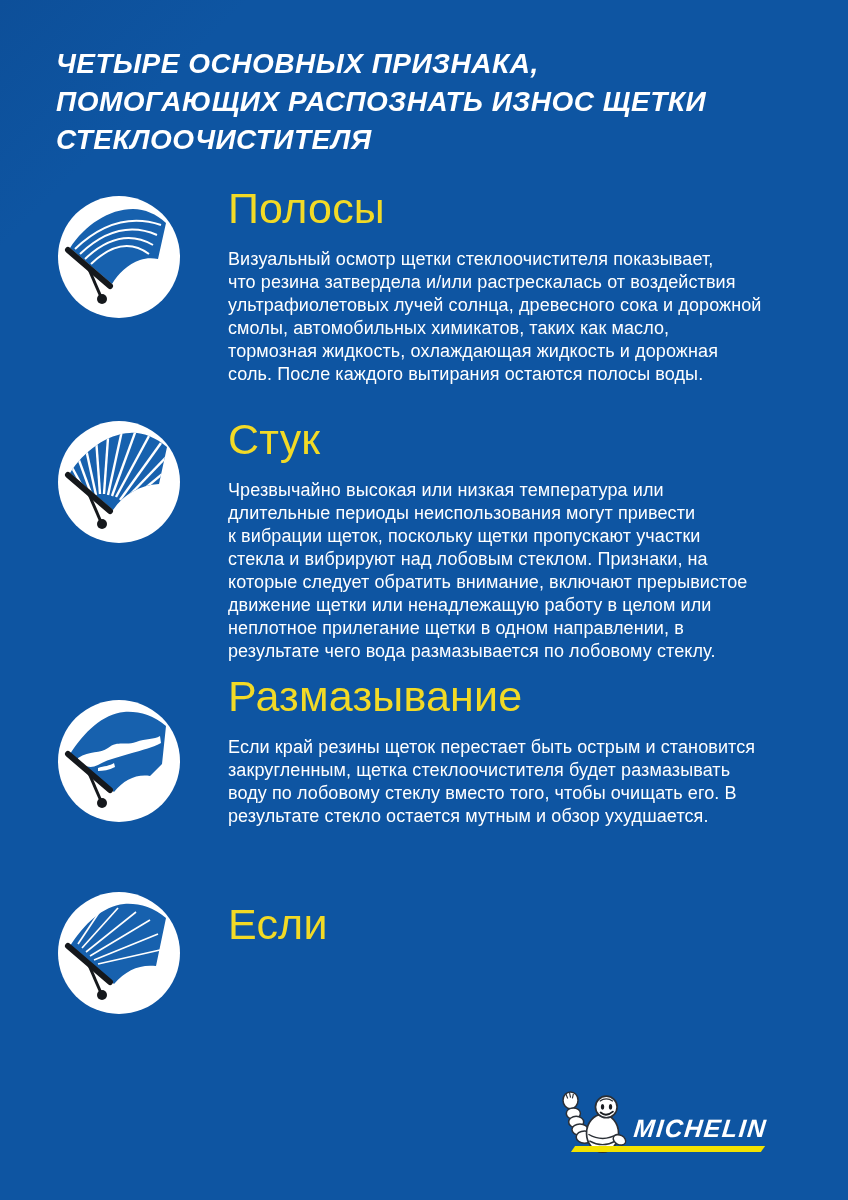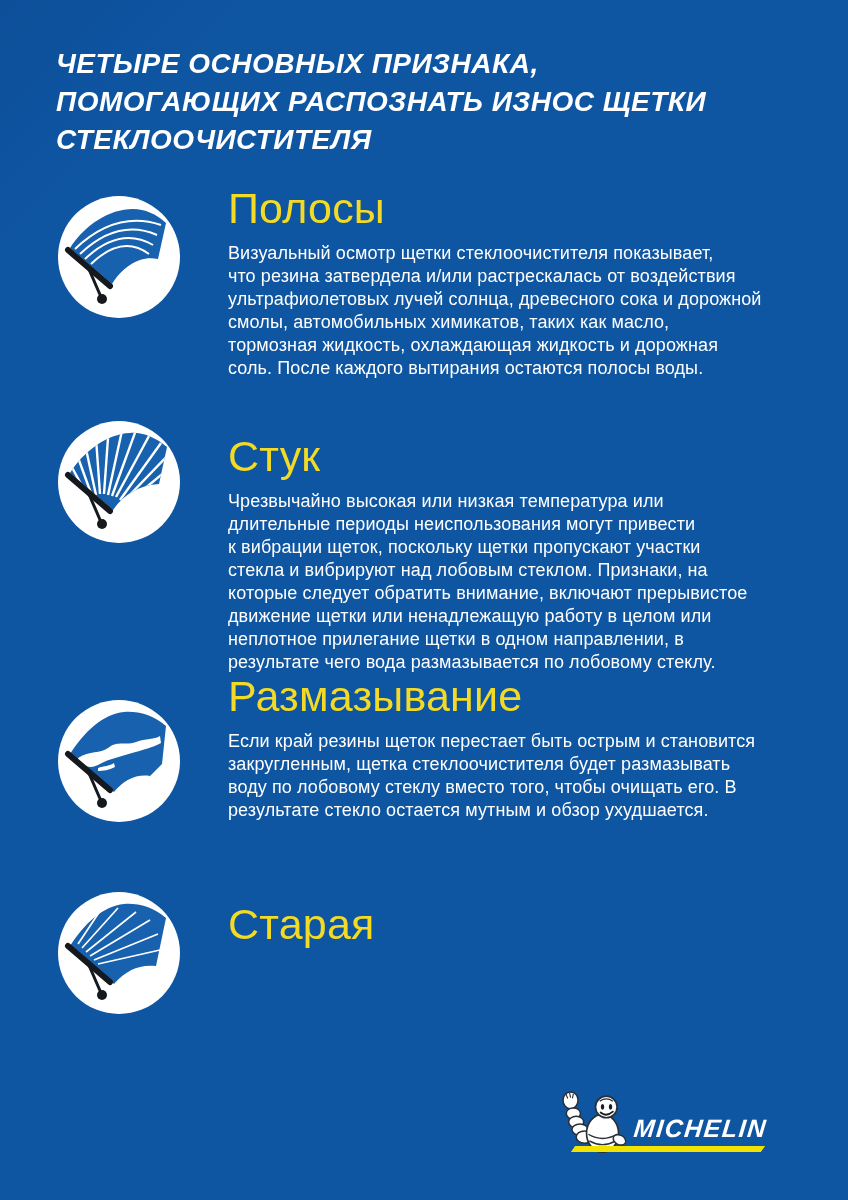--- a/index.html
+++ b/index.html
@@ -12,23 +12,23 @@
   }
   .title{
     position:absolute;left:56px;top:45px;width:760px;
     color:#ffffff;font-size:28px;line-height:38px;font-weight:700;font-style:italic;
     letter-spacing:.5px;white-space:pre-line;
   }
   .icon-circle{position:absolute;left:58px;width:122px;height:122px;border-radius:50%;}
   .icon-circle svg{display:block;width:122px;height:122px;}
   .ic1{top:196px}.ic2{top:421px}.ic3{top:700px}.ic4{top:892px}
   .text-col{position:absolute;left:228px;width:600px;}
-  .tc1{top:188px}.tc2{top:436px}.tc3{top:676px}.tc4{top:904px}
+  .tc1{top:188px}.tc2{top:419px}.tc3{top:676px}.tc4{top:904px}
   .heading{color:#f2da26;font-size:43px;line-height:40px;font-weight:400;letter-spacing:.2px;}
-  .body{margin-top:14px;color:#ffffff;font-size:18px;line-height:23px;white-space:pre-line;letter-spacing:.1px;}
+  .body{margin-top:20px;color:#ffffff;font-size:18px;line-height:23px;white-space:pre-line;letter-spacing:.1px;}
   .logo{position:absolute;left:556px;top:1088px;width:260px;height:72px;}
   .bib{position:absolute;left:0;top:2px;width:78px;height:64px;}
   .wordmark{
     position:absolute;left:78px;top:26px;color:#ffffff;
     font-size:25px;font-weight:700;font-style:italic;letter-spacing:1.5px;
     transform:skewX(-6deg);
   }
   .bar{position:absolute;left:17px;top:58px;width:190px;height:6px;background:#f2e200;transform:skewX(-35deg);}
 </style>
 </head>
@@ -133,21 +133,21 @@
         <line x1="32" y1="64" x2="92" y2="28"></line>
         <line x1="36" y1="68" x2="100" y2="42"></line>
         <line x1="40" y1="72" x2="102" y2="58"></line>
       </g>
       <path d="M 10 54 L 52 90" stroke="#15181c" stroke-width="6" stroke-linecap="round"></path>
       <path d="M 30 71 L 43 101" stroke="#15181c" stroke-width="3"></path>
       <circle cx="44" cy="103" r="5" fill="#15181c"></circle>
     </svg>
   </div>
   <div class="text-col tc4">
-    <div class="heading">Старая</div>
+    <div class="heading">Если</div>
   </div>
 
   <div class="logo">
     <svg class="bib" viewBox="0 0 80 68">
 
       <g fill="#ffffff" stroke="#2a2f36" stroke-width="1.6">
         <ellipse cx="14" cy="11" rx="8" ry="9"></ellipse>
         <ellipse cx="17" cy="25" rx="7.5" ry="6"></ellipse>
         <ellipse cx="20" cy="34" rx="8" ry="6"></ellipse>
         <ellipse cx="24" cy="42" rx="8.5" ry="6"></ellipse>

